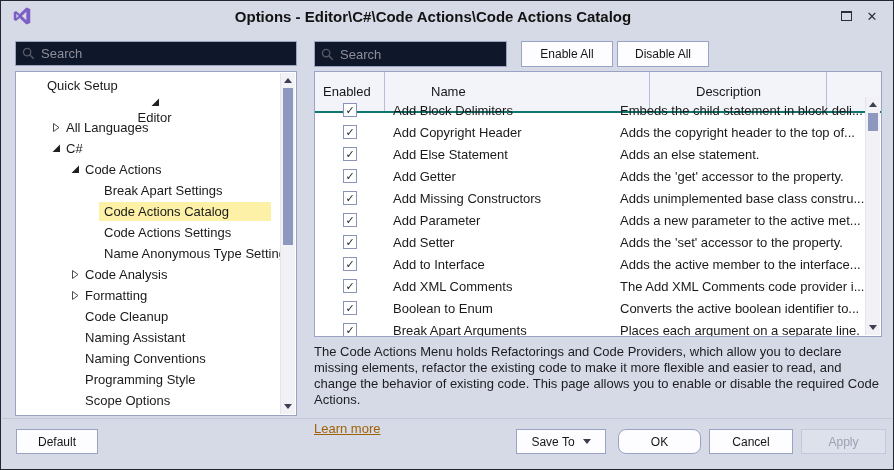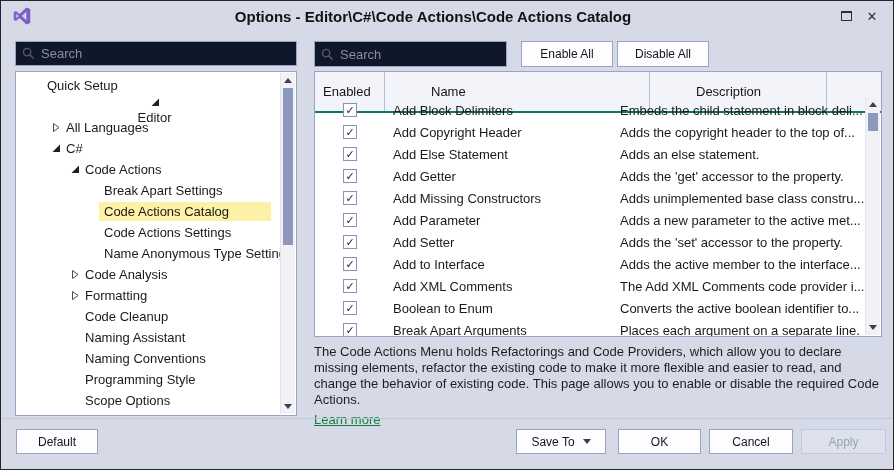--- a/index.html
+++ b/index.html
@@ -66,28 +66,28 @@
   .th:last-child{ border-right:none; }
   .tbody{ position:absolute; top:24px; left:0; right:17px; bottom:0; overflow:hidden; padding-top:3px; }
   .trow{ height:22px; display:grid; grid-template-columns:70px 227px 1fr; align-items:center; }
   .cell-check{ display:flex; justify-content:center; }
   .checkbox{ width:14px; height:14px; background:#ffffff; border:1px solid #8a94b8;
     display:flex; align-items:center; justify-content:center; font-size:11px; color:#23262e; line-height:1; }
   .cell-name{ padding-left:8px; white-space:nowrap; overflow:hidden; }
   .cell-desc{ padding-left:8px; white-space:nowrap; overflow:hidden; }
 
   .info{ position:absolute; left:313px; top:343px; width:572px; font-size:13px; line-height:16px; color:#1d1d22; }
-  .learn-more{ color:#15803d; text-decoration:underline; cursor:pointer; display:inline-block; margin-top:4px;text-align:right; }
+  .learn-more{ color:#a16207; text-decoration:underline; cursor:pointer; display:inline-block; margin-top:13px;text-align:right; }
 
   
   .divider{ position:absolute; left:1px; right:1px; top:417px; height:1px; background:#c2c7db; }
   .footer-btn{ top:428px; height:25px; }
   .btn-default{ left:15px; width:82px; }
   .btn-saveto{ left:515px; width:90px; }
-  .btn-ok{ left:617px; width:83px; }
+  .btn-ok{ left:617px; width:83px;border-radius:8px; }
   .btn-cancel{ left:708px; width:84px; }
   .btn-apply{ left:800px; width:85px; }
 </style>
 </head>
 <body>
 
 <div class="window">
 
   <div class="titlebar">
     <svg class="vs-logo" viewBox="0 0 24 24">

